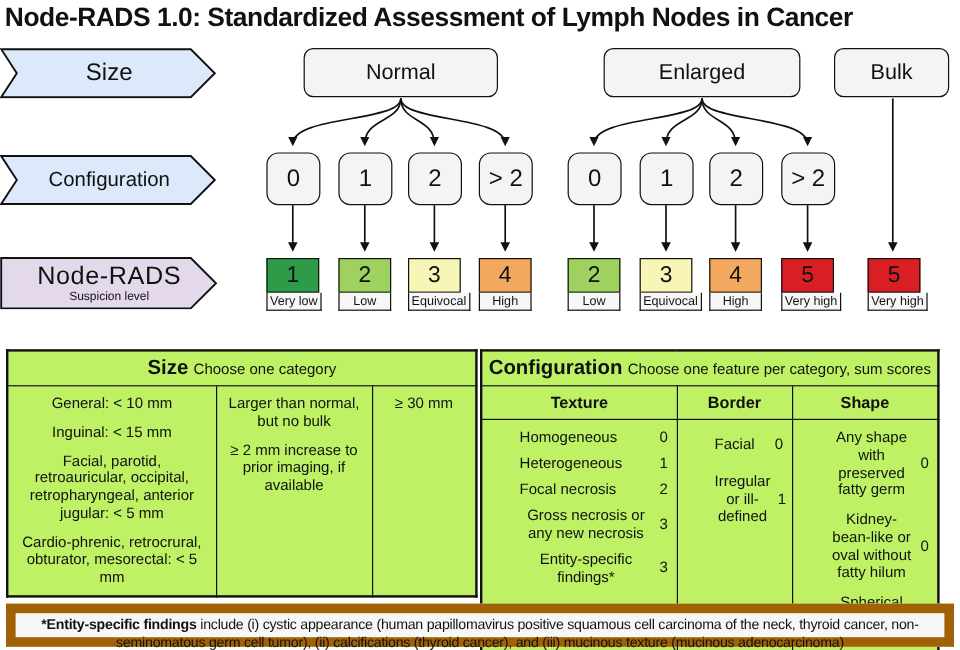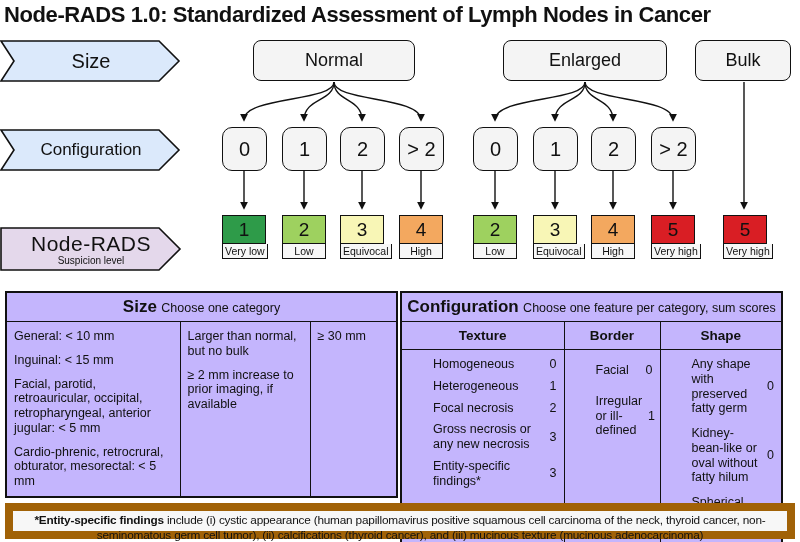--- a/index.html
+++ b/index.html
@@ -10,21 +10,21 @@
   #title { position:absolute; left:4px; top:2px; width:796px; font-size:22px; font-weight:bold; letter-spacing:-0.4px; white-space:nowrap; }
 
   
   .chev { position:absolute; left:0; width:182px; }
   .chev svg { position:absolute; left:0; top:0; }
   .chev .lbl { position:absolute; left:14px; right:14px; top:0; bottom:0; display:flex; flex-direction:column; align-items:center; justify-content:center; }
   #chev-size { top:40px; height:42px; }
   #chev-size .lbl { font-size:20px; }
   #chev-config { top:129px; height:42px; }
   #chev-config .lbl { font-size:17px; }
-  #chev-node { top:227px; height:44px;padding-left:18px; }
+  #chev-node { top:214px; height:44px;padding-left:18px; }
   #chev-node .main { font-size:21px; letter-spacing:0.5px; }
   #chev-node .sub { font-size:10px; margin-top:-1px; }
 
   
   .catbox { position:absolute; top:40px; height:41px; background:#f4f4f4; border:1.5px solid #111; border-radius:8px; display:flex; align-items:center; justify-content:center; font-size:18px; }
   #cat-normal { left:253px; width:162px; }
   #cat-enlarged { left:503px; width:164px; }
   #cat-bulk { left:695px; width:96px; }
 
   
@@ -33,29 +33,29 @@
   
   .score { position:absolute; top:215px; width:44px; }
   .score .val { width:44px; height:29px; border:1.5px solid #111; display:flex; align-items:center; justify-content:center; font-size:19px; }
   .score .tag { position:relative; margin:0 auto; margin-top:0; width:max-content; min-width:44px; background:#f7f7f7; border:1.2px solid #111; border-top:none; font-size:10.5px; text-align:center; padding:1px 2px 1px; }
 
   
   #arrows { position:absolute; left:0; top:0; pointer-events:none; }
 
   
   .tbl { position:absolute; top:291px; border:2px solid #111; background:#f5f5f5; border-collapse:collapse; table-layout:fixed; }
-  .tbl td, .tbl th { border:1.5px solid #111; background:#c4b5fd; vertical-align:top; }
+  .tbl td, .tbl th { border:1.5px solid #111; background:#bef264; vertical-align:top; }
   #size-table { left:5px; width:391px; height:197px; }
   #config-table { left:400px; width:381px; height:197px; }
   .tbl .t-head { text-align:center; padding:4px 2px; height:26px; vertical-align:middle; }
   .tbl .t-head .big { font-size:17px; font-weight:bold; }
   .tbl .t-head .small { font-size:12.5px; font-weight:normal; }
   .tbl .c-head { text-align:center; font-size:13px; padding:5px 2px; height:28px; vertical-align:middle; font-weight:normal; }
   .tbl .c-head .b { font-weight:bold; font-size:13.5px; }
-  .cell { font-size:12.5px; line-height:1.18; padding:7px 7px; }
+  .cell { font-size:12.5px; line-height:1.18; padding:7px 7px;text-align:center; }
   .cell p { margin-bottom:9px; }
   .cell p:last-child { margin-bottom:0; }
   .feat { display:flex; align-items:center; justify-content:space-between; margin-bottom:7px; }
   .feat:last-child { margin-bottom:0; }
   .feat .fl { padding-right:4px;margin-left:24px; }
   .feat .fs { flex:0 0 auto; padding-left:2px; }
   .border-cell .feat { margin-bottom:16px; margin-top:6px; }
   .shape-cell .feat { margin-bottom:10px; }
 
   

